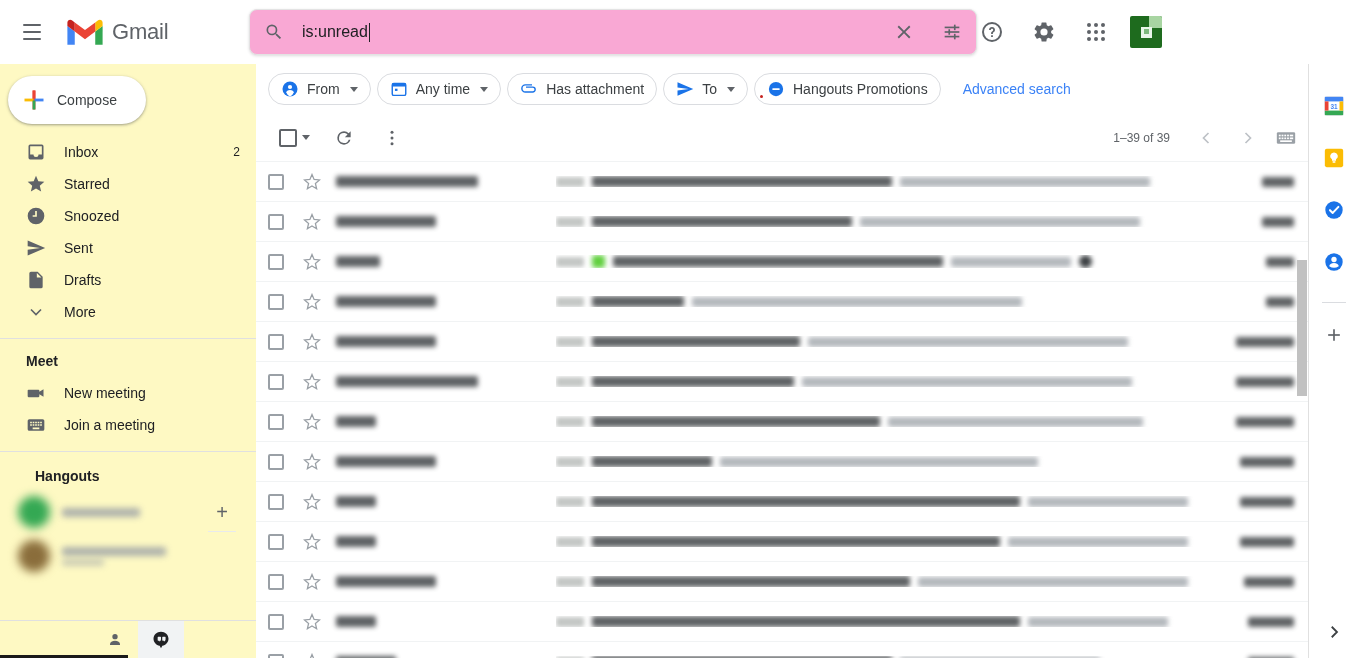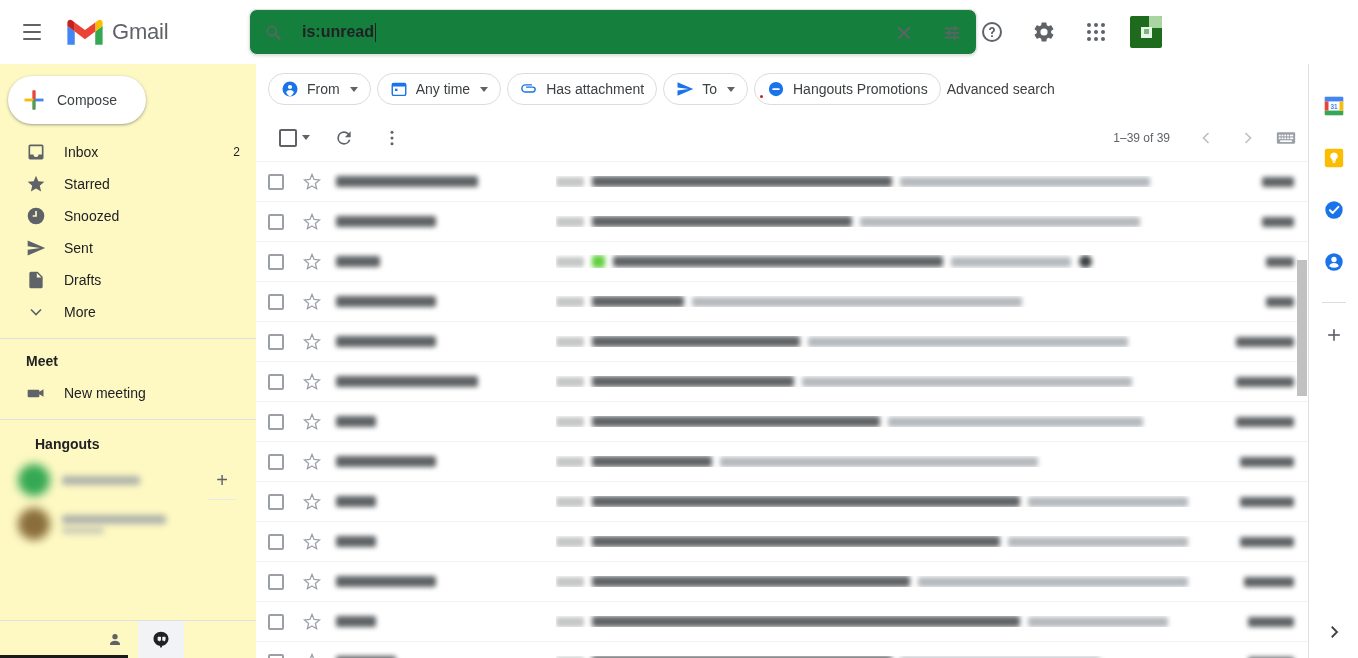--- a/index.html
+++ b/index.html
@@ -33,24 +33,24 @@
     font-family: "Liberation Sans", sans-serif;
   }
 
   
   .search-wrap {
     position: absolute; left: 249px; top: 9px;
     width: 728px; height: 46px;
   }
   .search-box {
     width: 100%; height: 100%;
-    background: #15803d; border-radius: 8px;
+    background: #f9a8d4; border-radius: 8px;
     border: 1px solid #e3e3e3;
     box-shadow: 0 1px 3px rgba(32,33,36,.16);
-    display: flex;  font-weight: bold;
+    display: flex; align-items: center;
   }
   .search-icon-btn {
     width: 48px; height: 46px; display: flex; align-items: center; justify-content: center;
     cursor: pointer; flex: 0 0 auto;
   }
   .caret {
     width: 1px; height: 19px; background: #202124; margin-left: 1px;
     animation: blink 1.06s step-end infinite;
   }
   @keyframes blink { 50% { opacity: 0; } }
@@ -145,21 +145,21 @@
   }
   .chip {
     height: 32px; border: 1px solid #dadce0; border-radius: 16px;
     display: flex; align-items: center; padding: 0 12px; gap: 8px;
     font-size: 14px; color: #3c4043; cursor: pointer; background: #fff; white-space: nowrap;
   }
   .chip .caret-d {
     width: 0; height: 0; border-left: 4px solid transparent; border-right: 4px solid transparent;
     border-top: 5px solid #5f6368; margin-left: 2px;
   }
-  .adv-link { font-size: 14px; color: #404040; cursor: pointer; margin-left: 0; white-space: nowrap; }
+  .adv-link { font-size: 14px; color: #3b82f6; cursor: pointer; margin-left: 16px; white-space: nowrap; }
 
   .toolbar {
     height: 48px; display: flex; align-items: center; padding-left: 12px;
     border-bottom: 1px solid #f1f3f4; position: relative;
   }
   .tb-btn {
     width: 40px; height: 40px; border-radius: 50%;
     display: flex; align-items: center; justify-content: center; cursor: pointer;
   }
   .cb-square { width: 18px; height: 18px; border: 2px solid #5f6368; border-radius: 2px; }
@@ -372,20 +372,28 @@
     <div class="sb-divider"></div>
 
     <div class="section-title">Meet</div>
     <div class="nav-item">
       <span class="nav-icon">
         <svg width="20" height="20" viewBox="0 0 24 24" fill="#5f6368">
             <path d="M15 8H3a1 1 0 0 0-1 1v7a1 1 0 0 0 1 1h12a1 1 0 0 0 1-1v-2.5l5 3v-9l-5 3V9a1 1 0 0 0-1-1z"></path>
           </svg>
       </span>
       <span class="nav-label">New meeting</span>
+    </div>
+    <div class="nav-item">
+      <span class="nav-icon">
+        <svg width="20" height="20" viewBox="0 0 24 24" fill="#5f6368">
+            <path d="M20 5H4a2 2 0 0 0-2 2v10a2 2 0 0 0 2 2h16a2 2 0 0 0 2-2V7a2 2 0 0 0-2-2zM11 8h2v2h-2V8zm0 3h2v2h-2v-2zM8 8h2v2H8V8zm0 3h2v2H8v-2zM7 13H5v-2h2v2zm0-3H5V8h2v2zm9 7H8v-2h8v2zm0-4h-2v-2h2v2zm0-3h-2V8h2v2zm3 3h-2v-2h2v2zm0-3h-2V8h2v2z"></path>
+          </svg>
+      </span>
+      <span class="nav-label">Join a meeting</span>
     </div>
 
     <div class="sb-divider"></div>
 
     <div class="hangouts-head">Hangouts</div>
     <div class="contact-row">
       <div class="contact-av" style="background:#34A853"></div>
       <div class="contact-txt">
         <div class="blur-bar" style="width:78px"></div>
       </div>

